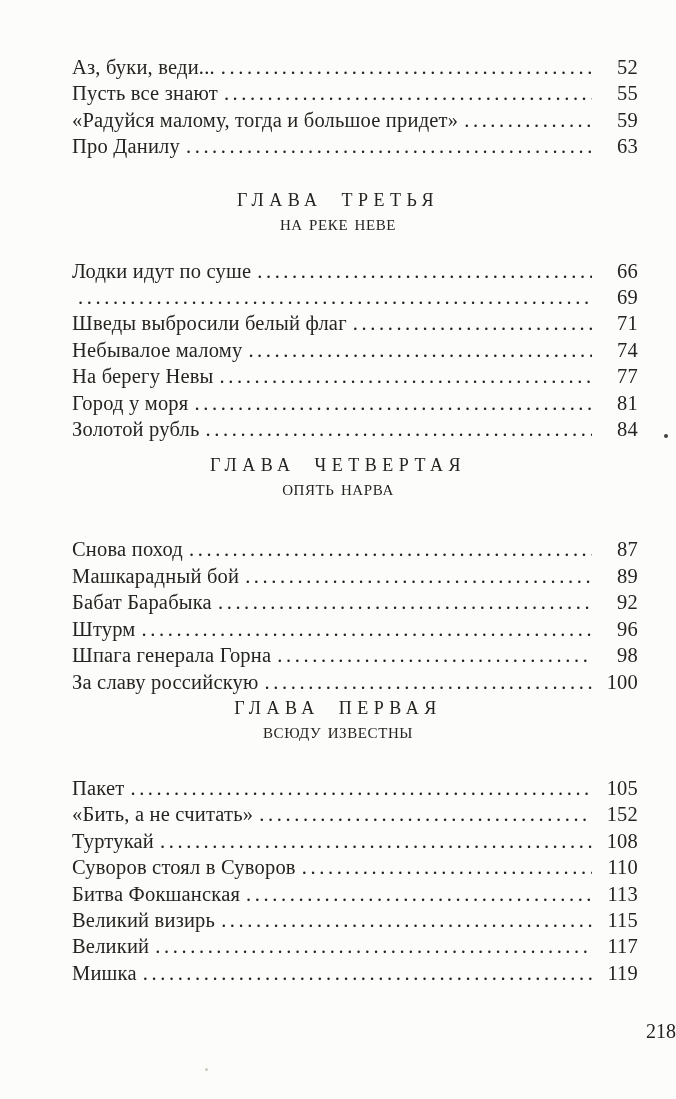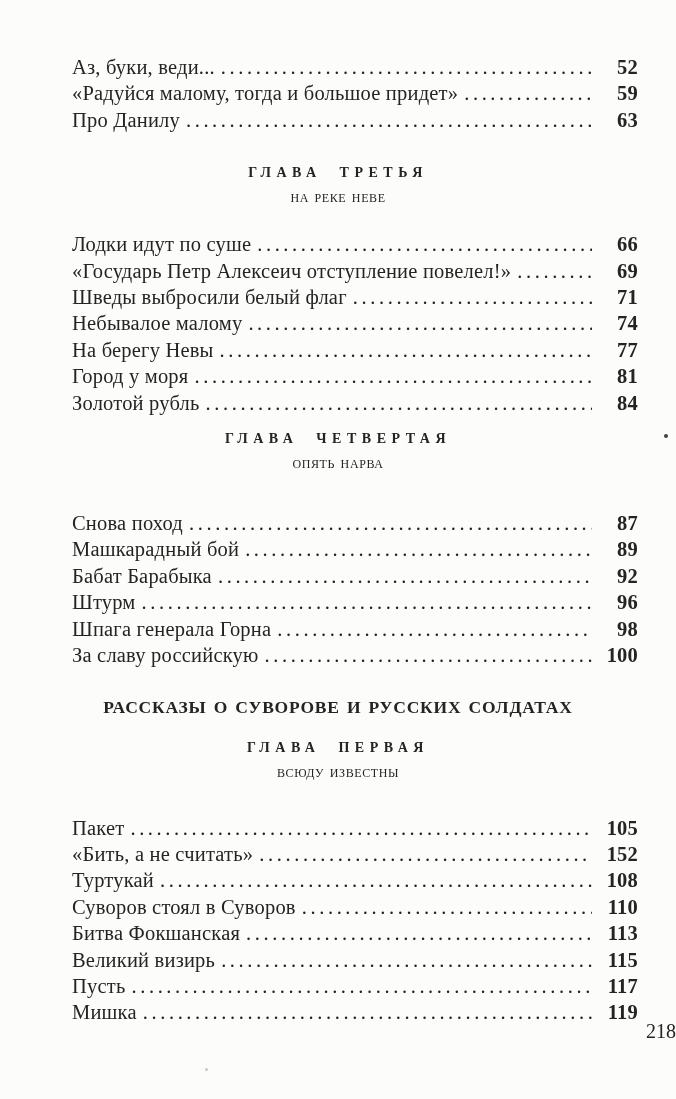--- a/index.html
+++ b/index.html
@@ -22,36 +22,36 @@
   }
   .row .t { flex:0 0 auto; white-space:nowrap; }
   .row .leader {
     flex:1 1 auto; overflow:hidden; white-space:nowrap;
     margin-left:6px; min-width:10px;
   }
   .row .leader::after {
     content:"......................................................................................................................................";
     letter-spacing:3.6px;
   }
-  .row .num { flex:0 0 auto; min-width:46px; text-align:right; white-space:nowrap;font-weight:bold; }
+  .row .num { flex:0 0 auto; min-width:46px; text-align:right; white-space:nowrap; }
 
   .chapter-head {
     text-align:center;
     margin-left:-72px; margin-right:-38px; 
   }
   .sec1 .chapter-head { margin-top:27px; margin-bottom:20px; }
   .sec2 .chapter-head { margin-top:10px; margin-bottom:33px; }
   .sec3 .chapter-head { margin-top:0;    margin-bottom:29px; }
   .chapter {
-    font-size:14px; font-weight:bold;
+    font-size:18px; font-weight:normal;
     letter-spacing:5.5px; word-spacing:9px;
     line-height:26px;
   }
   .chapter-sub {
-    font-size:12px; line-height:25px;
+    font-size:15px; line-height:25px;
     letter-spacing:0.6px; word-spacing:2px;
   }
   .part-title {
     text-align:center; font-weight:bold;
     font-size:17.5px; line-height:24px;
     letter-spacing:0.8px; word-spacing:2px;
     margin:26px -38px 16px -72px; 
   }
   .page-footer {
     position:absolute; left:0; right:0; top:1019px;
@@ -67,20 +67,25 @@
 
 <main class="toc">
 
   <section class="sec0">
     <div class="row">
       <span class="t">Аз, буки, веди...</span>
       <span class="leader"></span>
       <span class="num">52</span>
     </div>
     <div class="row">
+      <span class="t">Пусть все знают</span>
+      <span class="leader"></span>
+      <span class="num">55</span>
+    </div>
+    <div class="row">
       <span class="t">«Радуйся малому, тогда и большое придет»</span>
       <span class="leader"></span>
       <span class="num">59</span>
     </div>
     <div class="row">
       <span class="t">Про Данилу</span>
       <span class="leader"></span>
       <span class="num">63</span>
     </div>
   </section>
@@ -89,21 +94,20 @@
     <header class="chapter-head">
       <div class="chapter">ГЛАВА ТРЕТЬЯ</div>
       <div class="chapter-sub">НА РЕКЕ НЕВЕ</div>
     </header>
     <div class="row">
       <span class="t">Лодки идут по суше</span>
       <span class="leader"></span>
       <span class="num">66</span>
     </div>
     <div class="row">
-      <span class="t">«Государь Петр Алексеич отступление повелел!»</span>
       <span class="leader"></span>
       <span class="num">69</span>
     </div>
     <div class="row">
       <span class="t">Шведы выбросили белый флаг</span>
       <span class="leader"></span>
       <span class="num">71</span>
     </div>
     <div class="row">
       <span class="t">Небывалое малому</span>
@@ -158,21 +162,20 @@
       <span class="num">98</span>
     </div>
     <div class="row">
       <span class="t">За славу российскую</span>
       <span class="leader"></span>
       <span class="num">100</span>
     </div>
   </section>
 
   <section class="sec3">
-    <div class="part-title">РАССКАЗЫ О СУВОРОВЕ И РУССКИХ СОЛДАТАХ</div>
     <header class="chapter-head">
       <div class="chapter">ГЛАВА ПЕРВАЯ</div>
       <div class="chapter-sub">ВСЮДУ ИЗВЕСТНЫ</div>
     </header>
     <div class="row">
       <span class="t">Пакет</span>
       <span class="leader"></span>
       <span class="num">105</span>
     </div>
     <div class="row">
@@ -194,21 +197,21 @@
       <span class="t">Битва Фокшанская</span>
       <span class="leader"></span>
       <span class="num">113</span>
     </div>
     <div class="row">
       <span class="t">Великий визирь</span>
       <span class="leader"></span>
       <span class="num">115</span>
     </div>
     <div class="row">
-      <span class="t">Пусть</span>
+      <span class="t">Великий</span>
       <span class="leader"></span>
       <span class="num">117</span>
     </div>
     <div class="row">
       <span class="t">Мишка</span>
       <span class="leader"></span>
       <span class="num">119</span>
     </div>
   </section>
 

